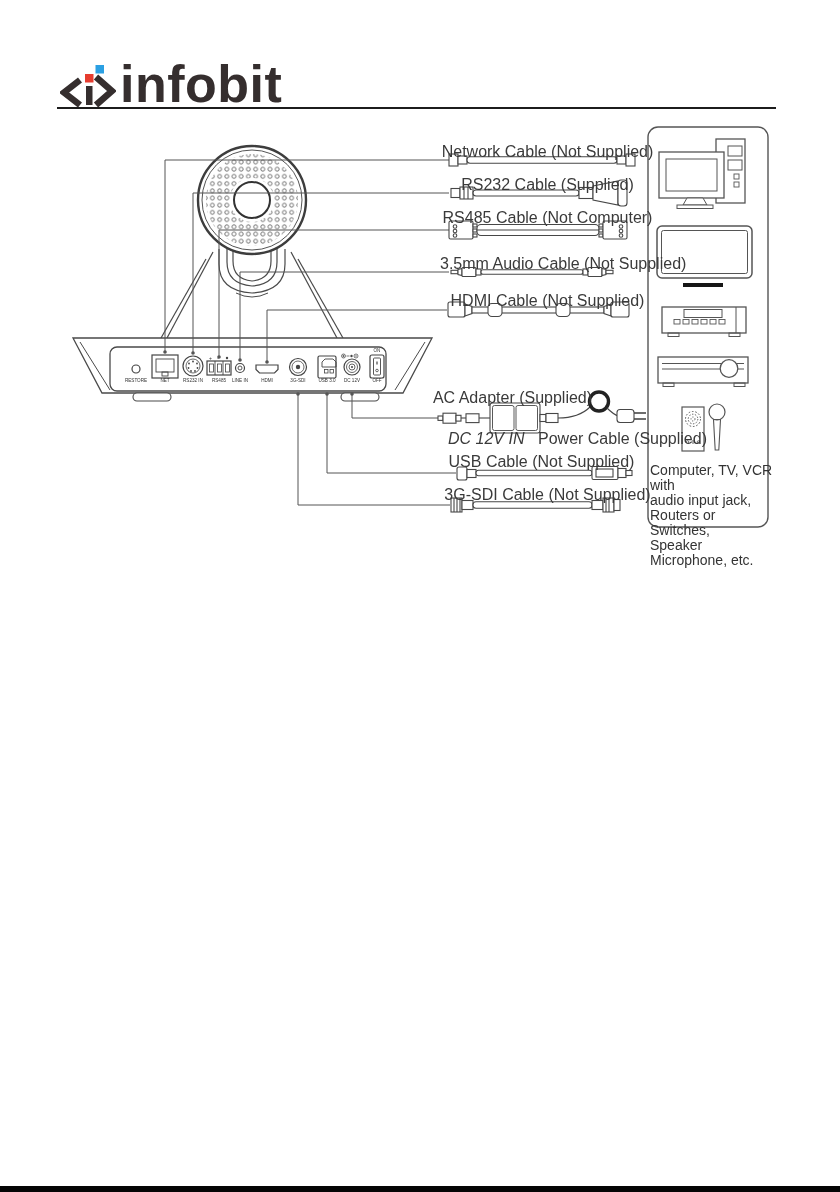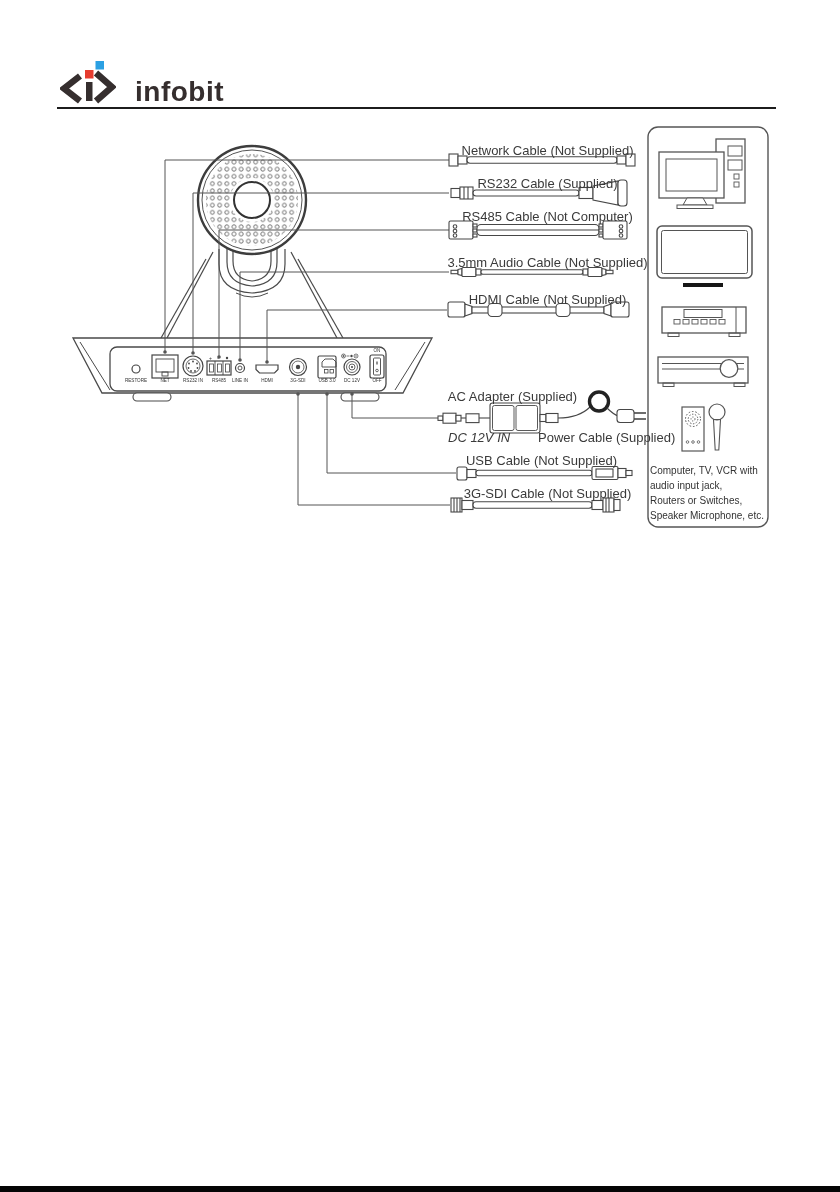--- a/index.html
+++ b/index.html
@@ -1,26 +1,26 @@
 <!DOCTYPE html>
 <html><head>
 <meta charset="utf-8">
 <style>
   html,body{margin:0;padding:0;background:#888;}
   .page{position:relative;width:840px;height:1192px;background:#ffffff;overflow:hidden;
         font-family:"Liberation Sans", sans-serif;}
   .abs{position:absolute;}
-  .lbl{position:absolute;font-size:13px;color:#3a3a3a;white-space:nowrap;}
+  .lbl{position:absolute;font-size:16px;color:#3a3a3a;white-space:nowrap;}
   .lbl.c{text-align:center;}
   .logo-row{position:absolute;left:60px;top:58px;display:flex;align-items:flex-end;}
-  .logo-text{font-size:28px;font-weight:bold;color:#352e2e;letter-spacing:0.5px;line-height:1;
-             margin-left:19px;margin-bottom:-2px;}
+  .logo-text{font-size:52px;font-weight:bold;color:#352e2e;letter-spacing:0.5px;line-height:1;
+             margin-left:4px;margin-bottom:-2px;}
   .header-rule{position:absolute;left:57px;top:107px;width:719px;height:2px;background:#1c1c1c;}
   .footer-bar{position:absolute;left:0;top:1186px;width:840px;height:6px;background:#050505;}
-  .caption{position:absolute;left:650px;top:463px;width:129px;font-size:10px;line-height:15px;color:#333;}
+  .caption{position:absolute;left:650px;top:463px;width:129px;font-size:14px;line-height:15px;color:#333;}
   .caption span{display:block;}
   svg text{font-family:"Liberation Sans", sans-serif;fill:#333;}
   .plabel{font-size:4.6px;text-anchor:middle;}
   .pmark{font-size:5px;text-anchor:middle;letter-spacing:2px;}
 </style>
 </head>
 <body>
 
 <div class="page">
 

